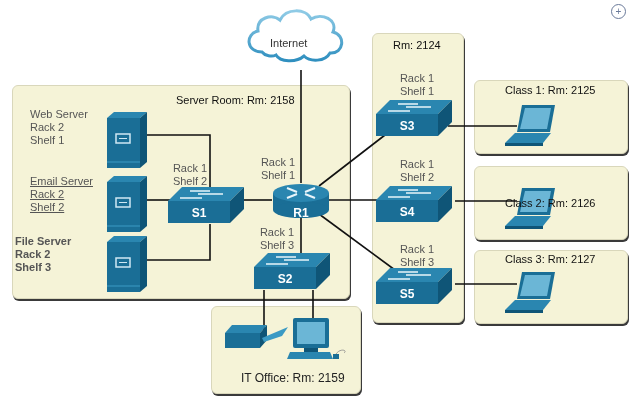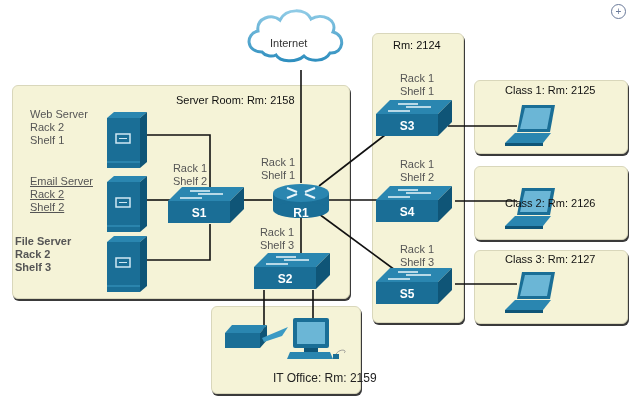--- a/index.html
+++ b/index.html
@@ -184,21 +184,21 @@
     </g>
 </svg>
 
 <div class="lbl c" style="left:270px;top:37px;color:#333;">Internet</div>
 
 <div class="room-title" style="left:128px;top:94px;margin-left:48px;">Server Room: Rm: 2158</div>
 <div class="room-title" style="left:393px;top:39px;">Rm: 2124</div>
 <div class="room-title" style="left:505px;top:84px;">Class 1: Rm: 2125</div>
 <div class="room-title" style="left:505px;top:169px;margin-top:28px;">Class 2: Rm: 2126</div>
 <div class="room-title" style="left:505px;top:253px;">Class 3: Rm: 2127</div>
-<div class="room-title" style="left:241px;top:371px;font-weight:normal;font-size:12px;color:#222;margin-left:32px;">IT Office: Rm: 2159</div>
+<div class="room-title" style="left:241px;top:371px;font-weight:normal;font-size:12px;color:#222;">IT Office: Rm: 2159</div>
 
 <div class="lbl" style="left:30px;top:108px;width:73px;">
   <div>Web Server</div>
   <div>Rack 2</div>
   <div>Shelf 1</div>
 </div>
 <div class="lbl" style="left:30px;top:175px;width:73px;text-decoration:underline;">
   <div>Email Server</div>
   <div>Rack 2</div>
   <div>Shelf 2</div>

